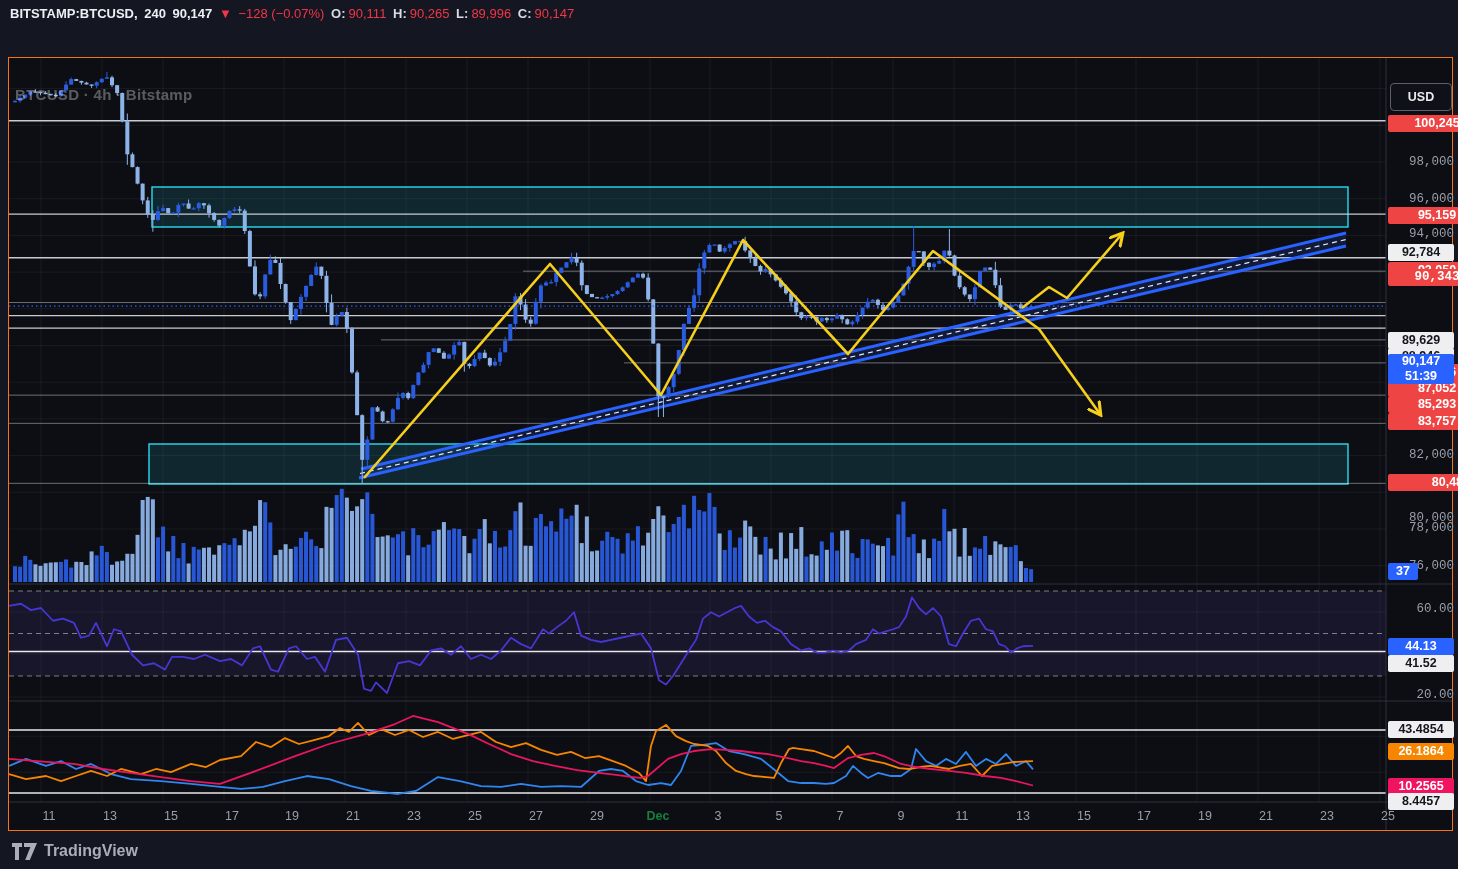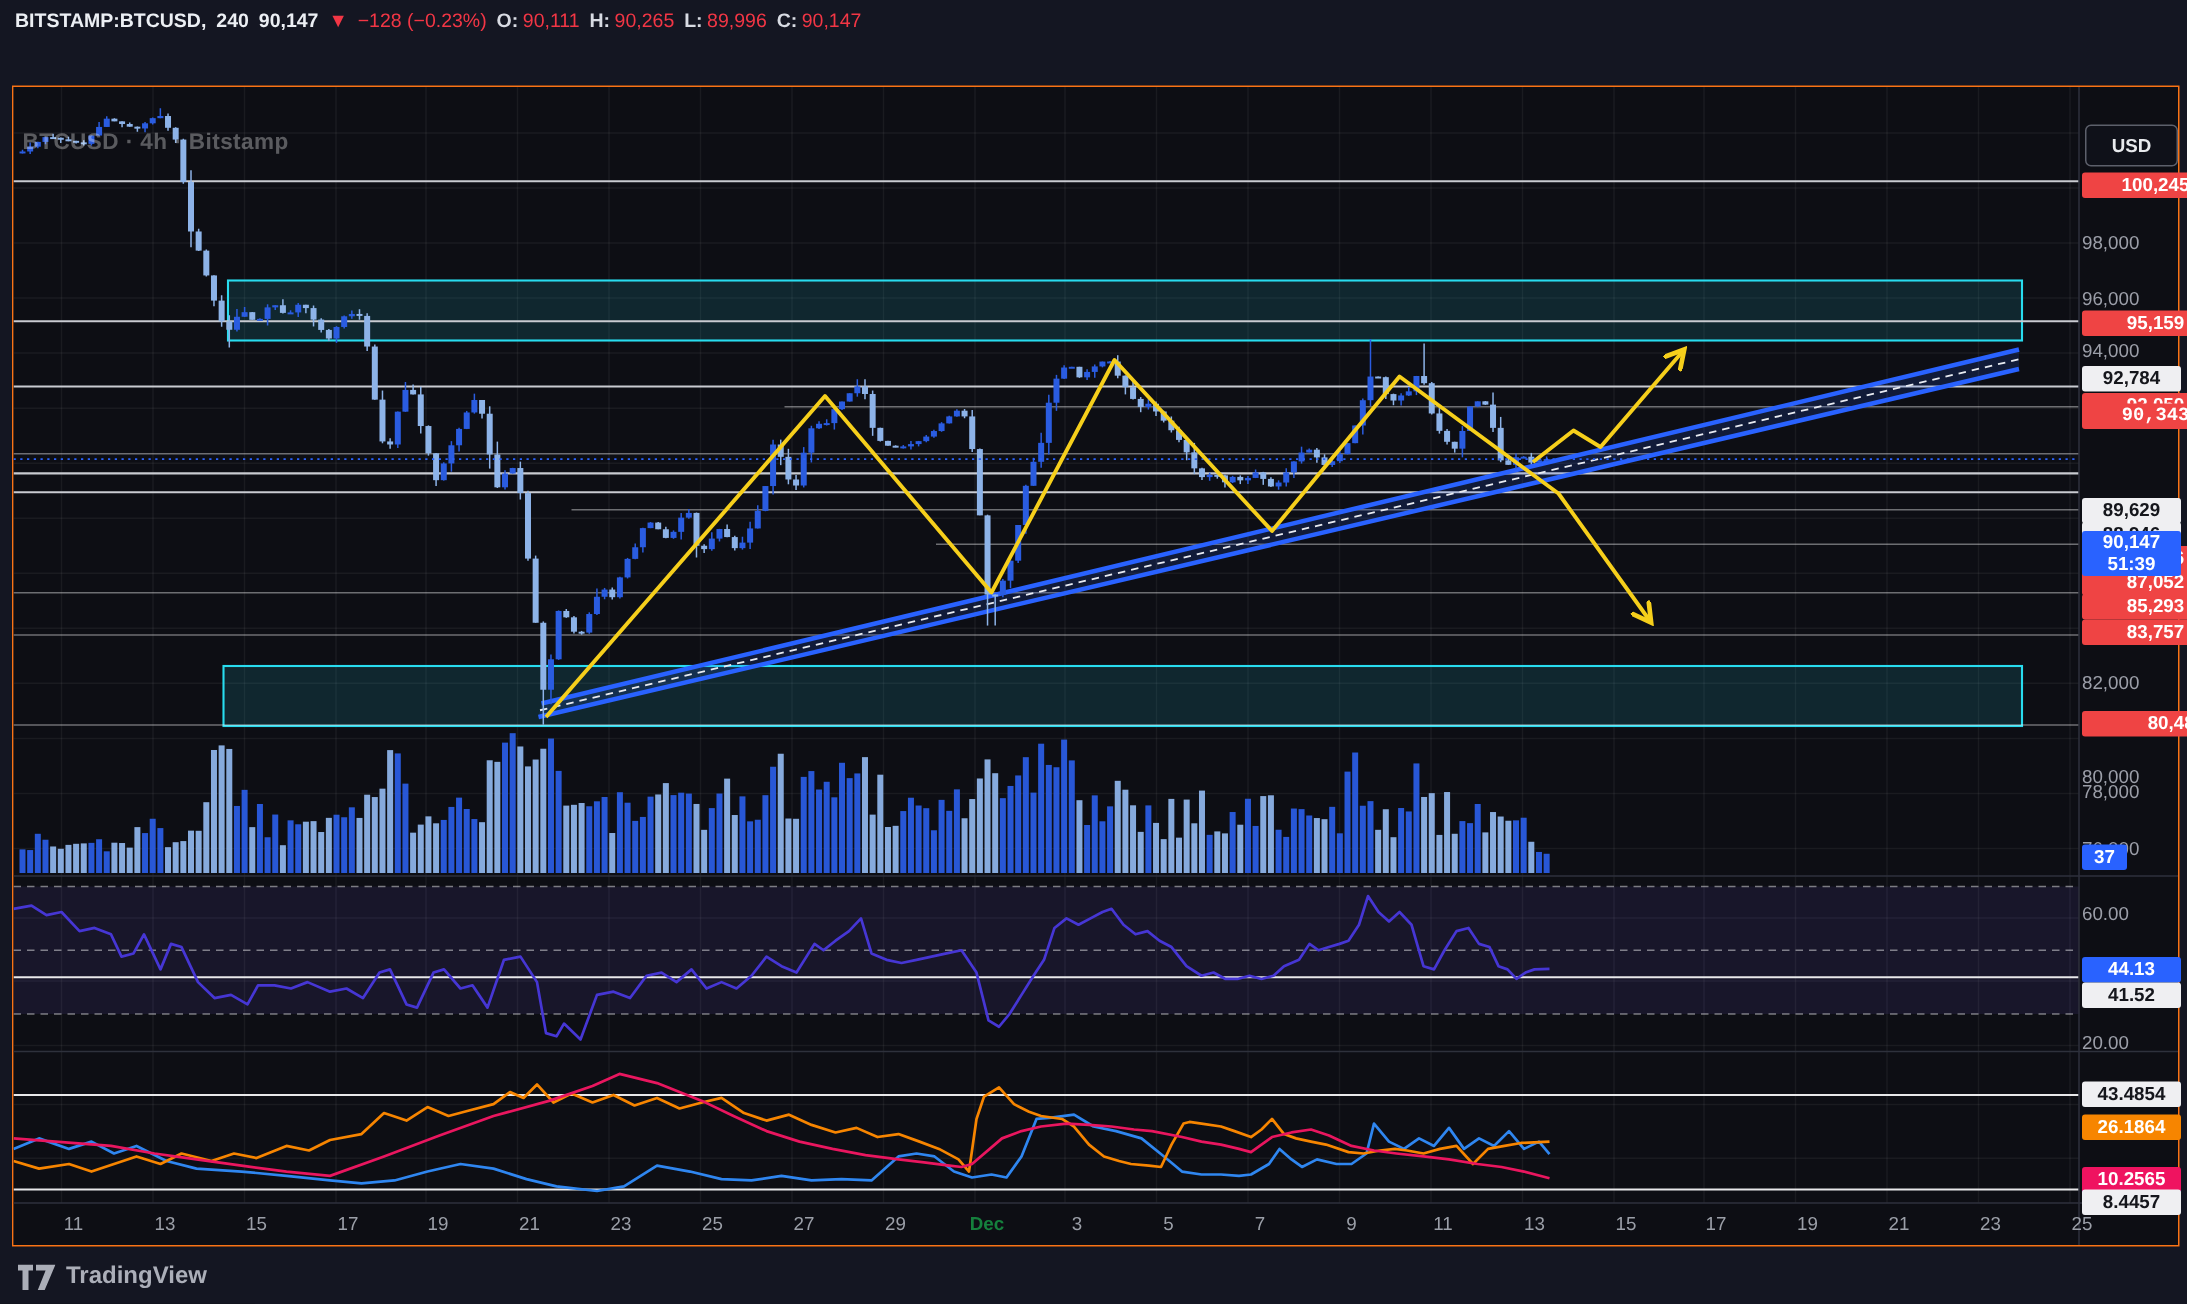--- a/index.html
+++ b/index.html
@@ -10,21 +10,21 @@
   #hdr .w{color:#eceff4;font-weight:bold;}
   #hdr .r{color:#f23645;}
   #hdr .lbl{color:#d8dbe3;font-weight:bold;}
   #line2{margin-top:1px;}
   #line2 span{margin-right:3px;}
   
   #frame{position:absolute;left:8px;top:57px;width:1445px;height:774px;border:1px solid #f97316;background:#0d0e14;box-sizing:border-box;}
   #chart-svg{position:absolute;left:0;top:0;}
   #watermark{position:absolute;left:6px;top:28px;font-size:15px;font-weight:bold;color:rgba(255,255,255,0.32);letter-spacing:.3px;}
   
-  .tick{position:absolute;left:1379px;width:66px;text-align:left;font-size:12.5px;color:#9b9ea8;height:16px;line-height:16px;}
+  .tick{position:absolute;left:1379px;width:66px;text-align:right;font-size:12.5px;color:#9b9ea8;height:16px;line-height:16px;font-family:Liberation Mono, monospace;}
   .badge{position:absolute;left:1379px;width:66px;text-align:center;font-size:12.5px;font-weight:bold;height:17px;line-height:17px;border-radius:2px;color:#fff;}
   .badge.gray{background:#ef4444;padding-left:16px;}
   .badge.white{background:#efeff2;color:#15161c;}
   .badge.blue{background:#2962ff;}
   .badge.orange{background:#f78500;}
   .badge.crimson{background:#ef1360;}
   .badge.small{width:30px;text-align:center;}
   #curbadge{position:absolute;left:1379px;width:66px;top:296px;height:30px;background:#2962ff;border-radius:2px;color:#fff;
     font-size:12.5px;font-weight:bold;text-align:center;line-height:15px;}
   
@@ -41,21 +41,21 @@
 <body>
 
 <div id="app">
 
   <div id="hdr">
     <div id="line2">
       <span class="w">BITSTAMP:BTCUSD,</span>
       <span class="w">240</span>
       <span class="w">90,147</span>
       <span class="r">▼</span>
-      <span class="r">−128 (−0.23%)</span>
+      <span class="r">−128 (−0.07%)</span>
       <span class="lbl">O:</span><span class="r">90,111</span>
       <span class="lbl">H:</span><span class="r">90,265</span>
       <span class="lbl">L:</span><span class="r">89,996</span>
       <span class="lbl">C:</span><span class="r">90,147</span>
     </div>
   </div>
 
   <div id="frame">
     <svg id="chart-svg" width="1443" height="772" viewBox="8 57 1443 772">
         <defs>

